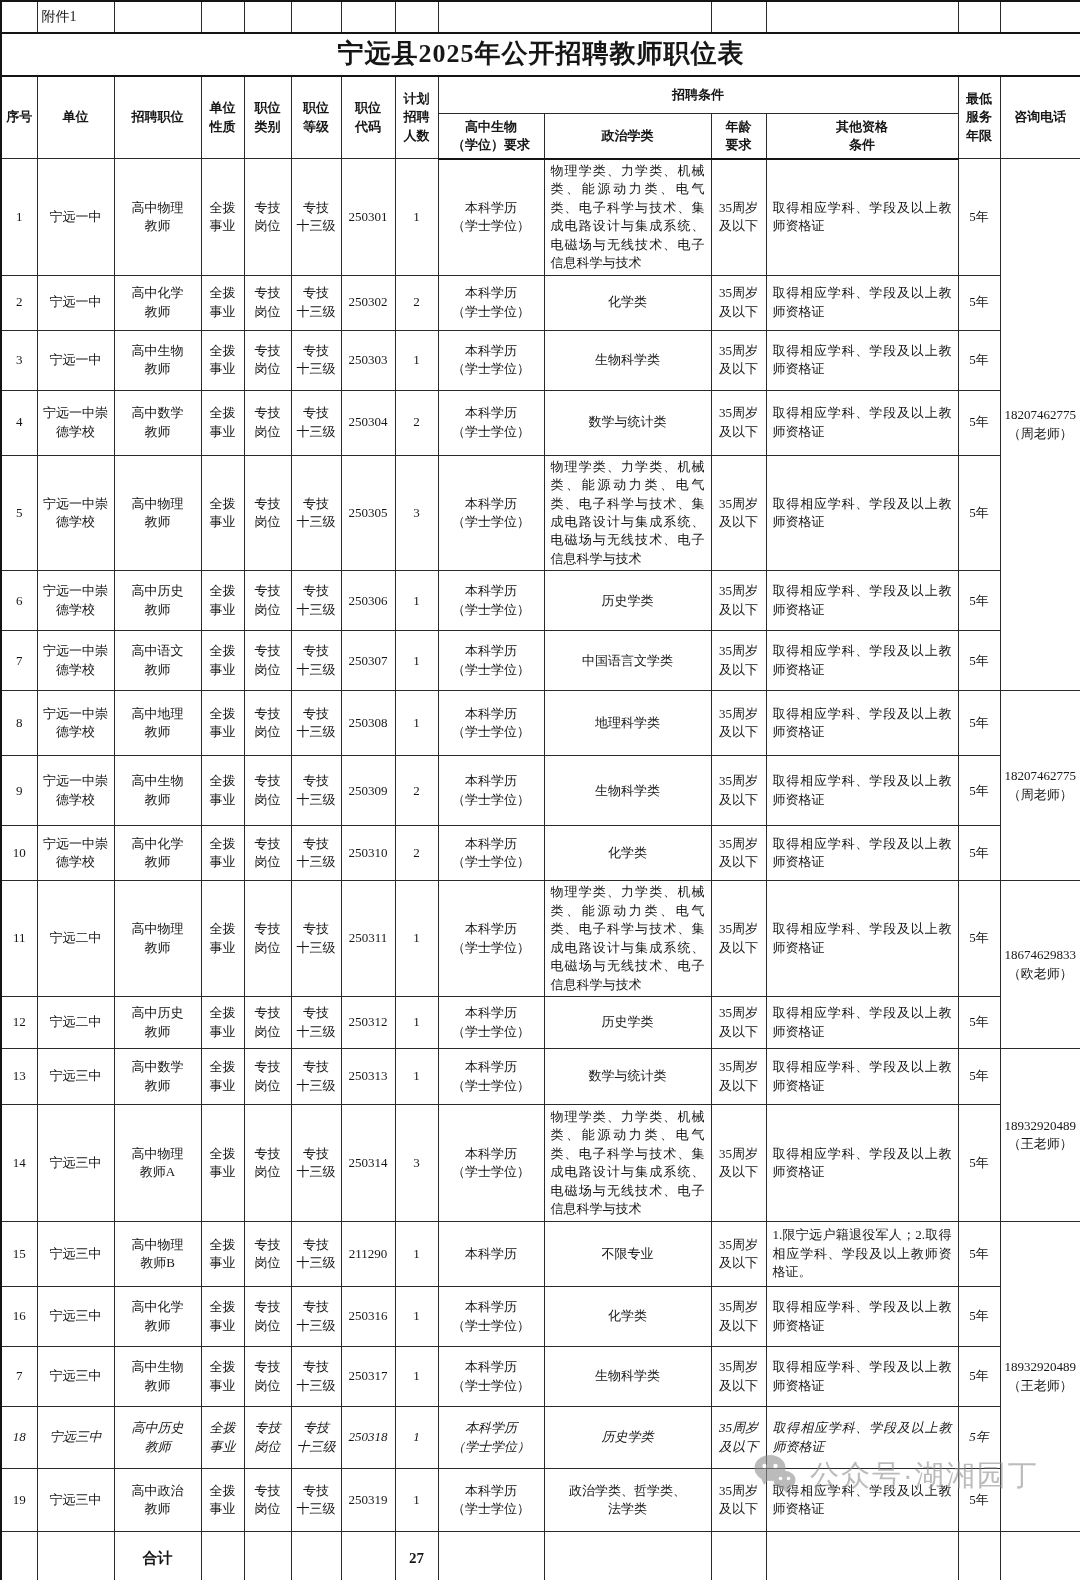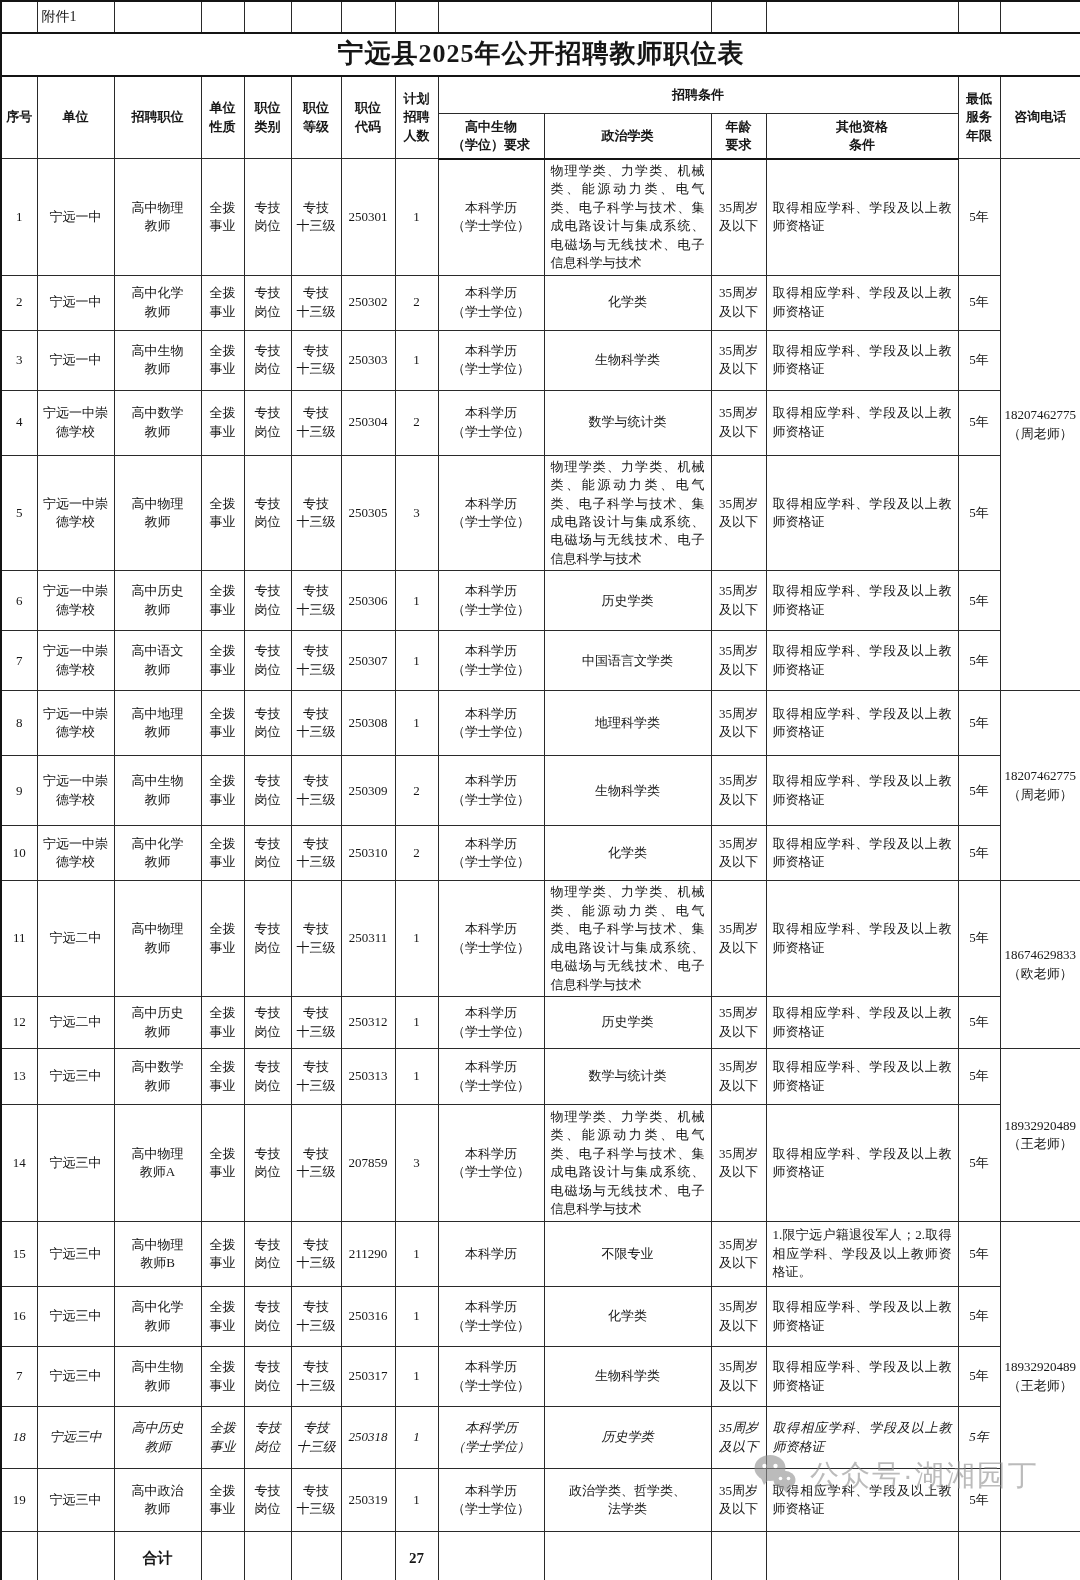--- a/index.html
+++ b/index.html
@@ -402,21 +402,21 @@
         <td>14</td>
         <td>宁远三中</td>
         <td>高中物理
 教师A</td>
         <td>全拨
 事业</td>
         <td>专技
 岗位</td>
         <td>专技
 十三级</td>
-        <td>207859</td>
+        <td>250314</td>
         <td>3</td>
         <td>本科学历
 （学士学位）</td>
         <td class="just">物理学类、力学类、机械类、能源动力类、电气类、电子科学与技术、集成电路设计与集成系统、电磁场与无线技术、电子信息科学与技术</td>
         <td>35周岁
 及以下</td>
         <td class="just">取得相应学科、学段及以上教师资格证</td>
         <td>5年</td>
       </tr>
       <tr style="height: 65px;">

